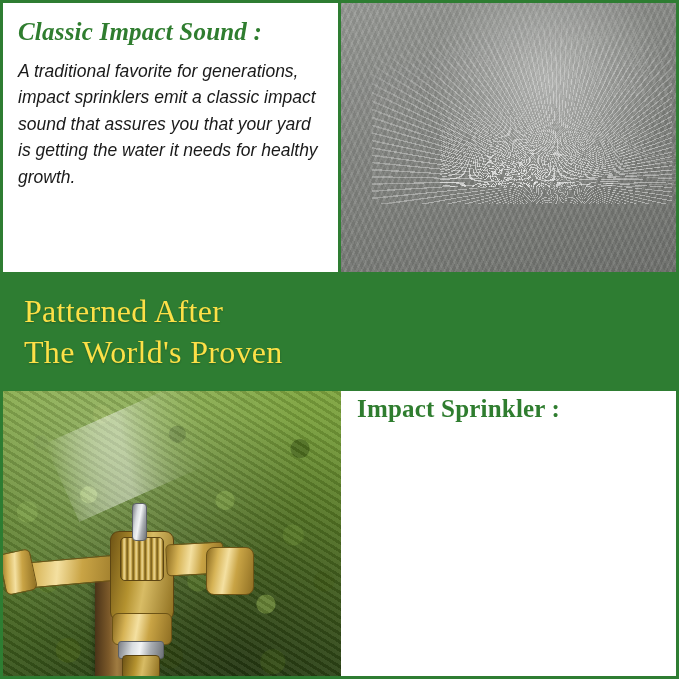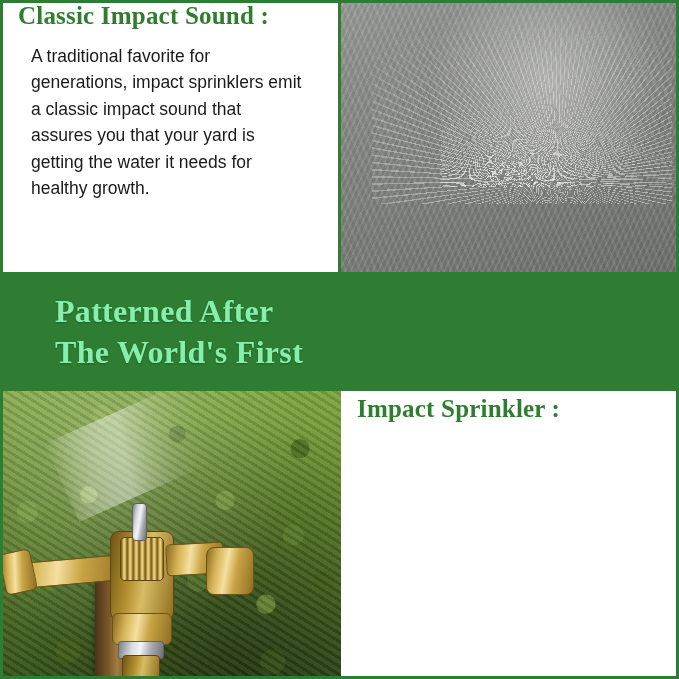--- a/index.html
+++ b/index.html
@@ -28,37 +28,38 @@
     width: 679px;
     height: 275px;
   }
   .text-panel-top {
     position: absolute;
     left: 0; top: 0;
     width: 338px;
     height: 275px;
     background: #ffffff;
     box-sizing: border-box;
-    padding: 2px 20px 0 18px;
+    padding: 18px 20px 0 18px;
+    font-style: italic;
   }
   .heading-green {
     color: #2f7d2f;
     font-family: "Liberation Serif", serif;
     font-size: 25px;
     font-weight: bold;
     letter-spacing: 0.2px;
     margin: 0 0 12px 0;
     line-height: 1.1;
   }
   .body-text {
     color: #1a1a1a;
     font-family: "Liberation Sans", sans-serif;
     font-size: 17.5px;
     line-height: 1.52;
-    margin: 13px;
+    margin: 0;
   }
 
   
   .photo-top {
     position: absolute;
     right: 0; top: 0;
     width: 341px;
     height: 275px;
     overflow: hidden;
     background: #8d8f8c;
@@ -128,28 +129,27 @@
     left: 0; top: 275px;
     width: 679px;
     height: 116px;
     background: #2e7d32;
     overflow: hidden;
   }
   .banner-text {
     position: absolute;
     left: 24px;
     top: 16px;
-    color: #86efac;
+    color: #fde047;
     font-family: "Liberation Serif", serif;
     font-size: 32px;
-    font-weight: bold;
+    font-weight: normal;
     line-height: 1.28;
     letter-spacing: 0.3px;
     text-shadow: 0 1px 2px rgba(0,0,0,0.25);
-    margin-left: 31px;
   }
   .banner-line2 { display: block; }
 
   
   .bottom-section {
     position: absolute;
     left: 0; top: 391px;
     width: 679px;
     height: 288px;
   }
@@ -294,21 +294,21 @@
         
       </div>
     </div>
 
     <div class="divider-v-top"></div>
   </div>
 
   <div class="banner">
     <div class="banner-text">
       <span>Patterned After</span>
-      <span class="banner-line2">The World's First</span>
+      <span class="banner-line2">The World's Proven</span>
     </div>
   </div>
 
   <div class="bottom-section">
 
     <div class="photo-bottom">
       <div class="foliage"></div>
       <div class="foliage-shade"></div>
       <div class="jet"></div>
       <div class="post"></div>

